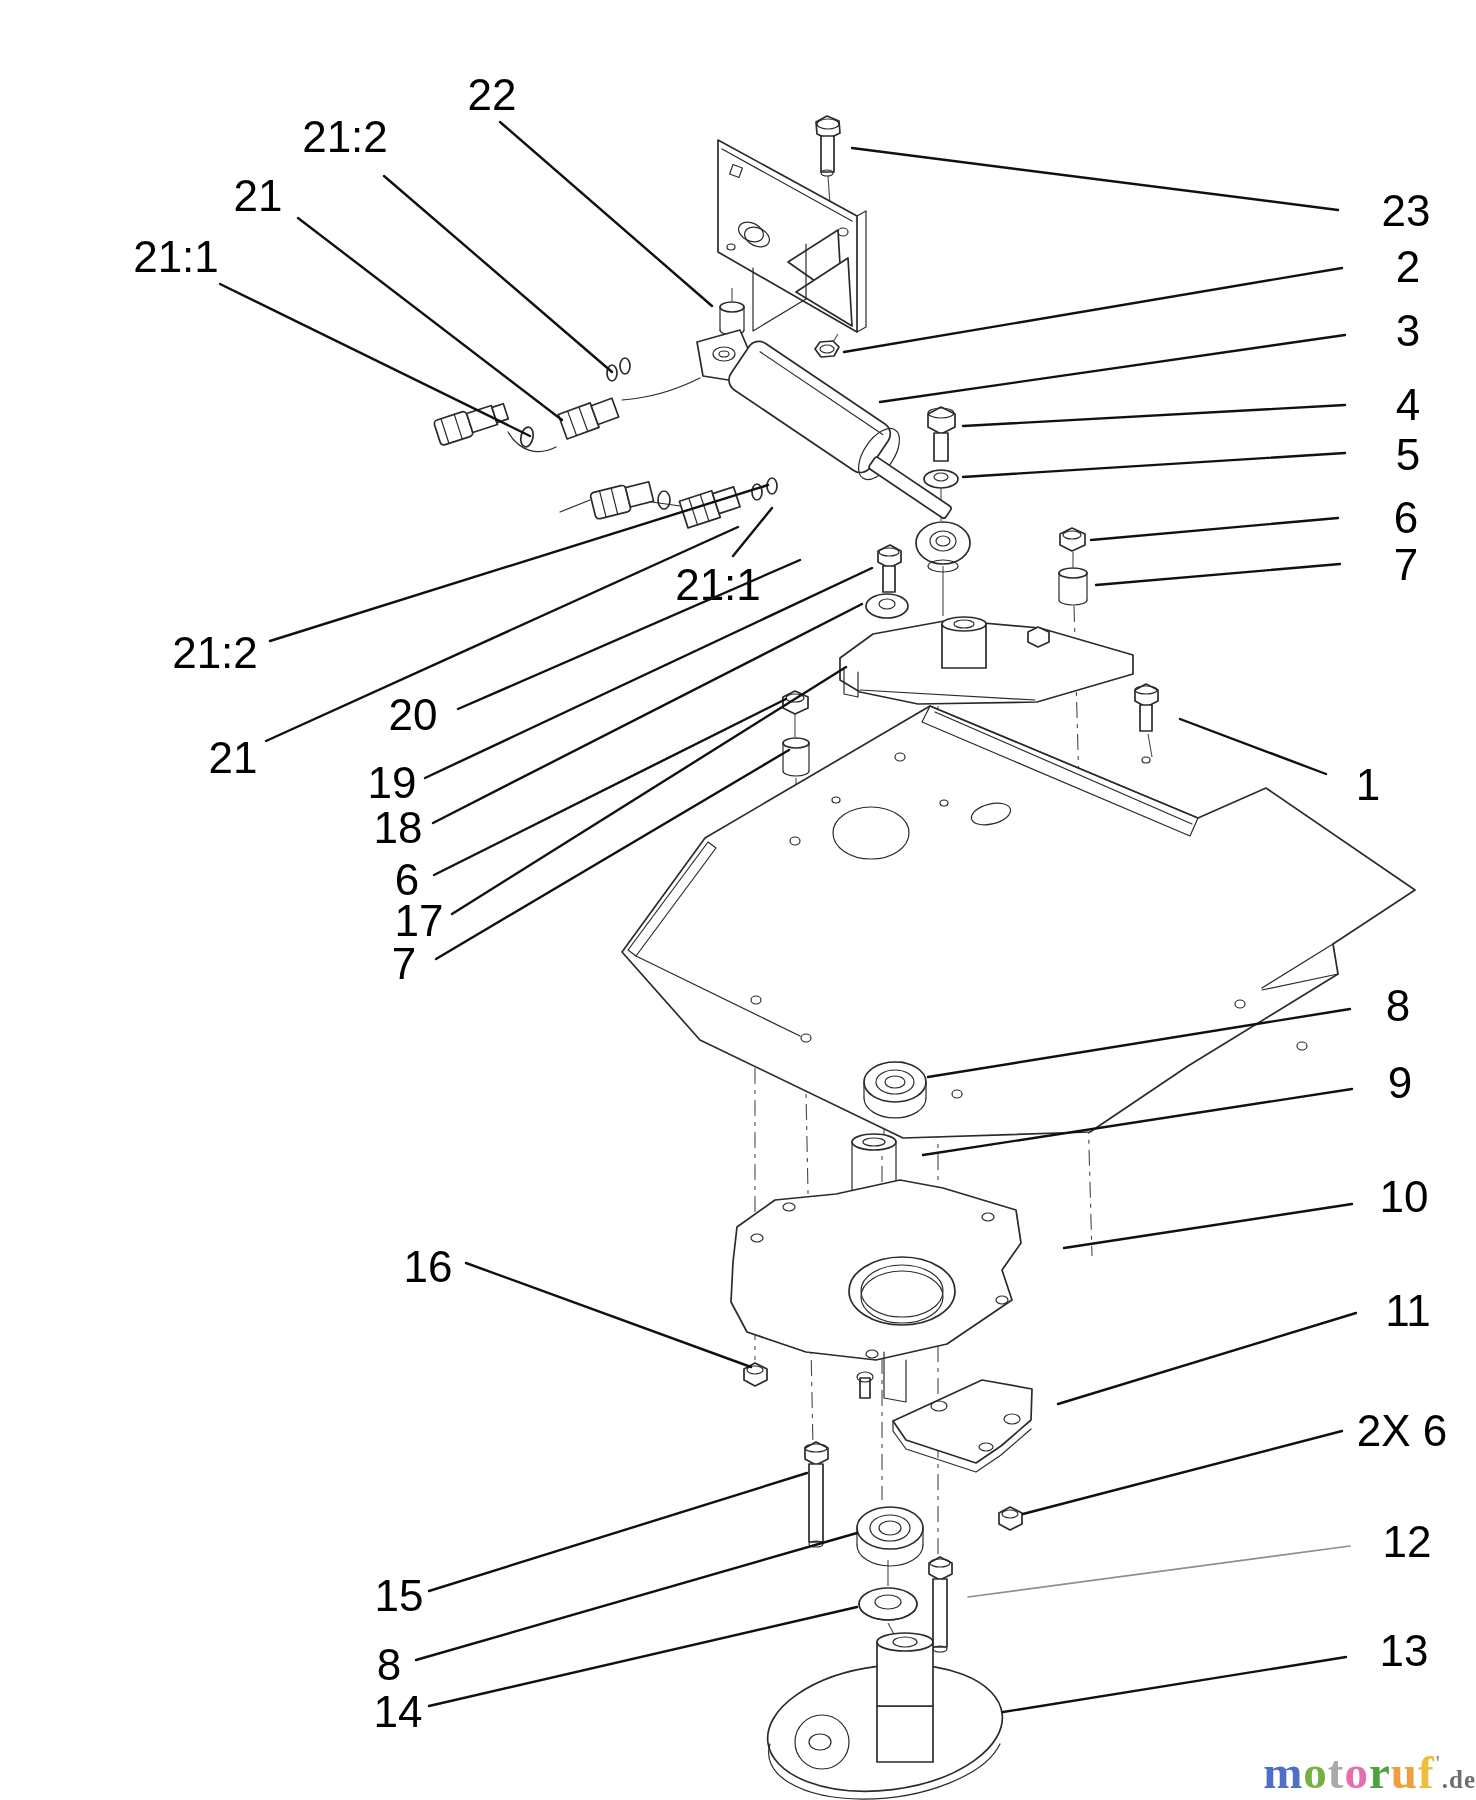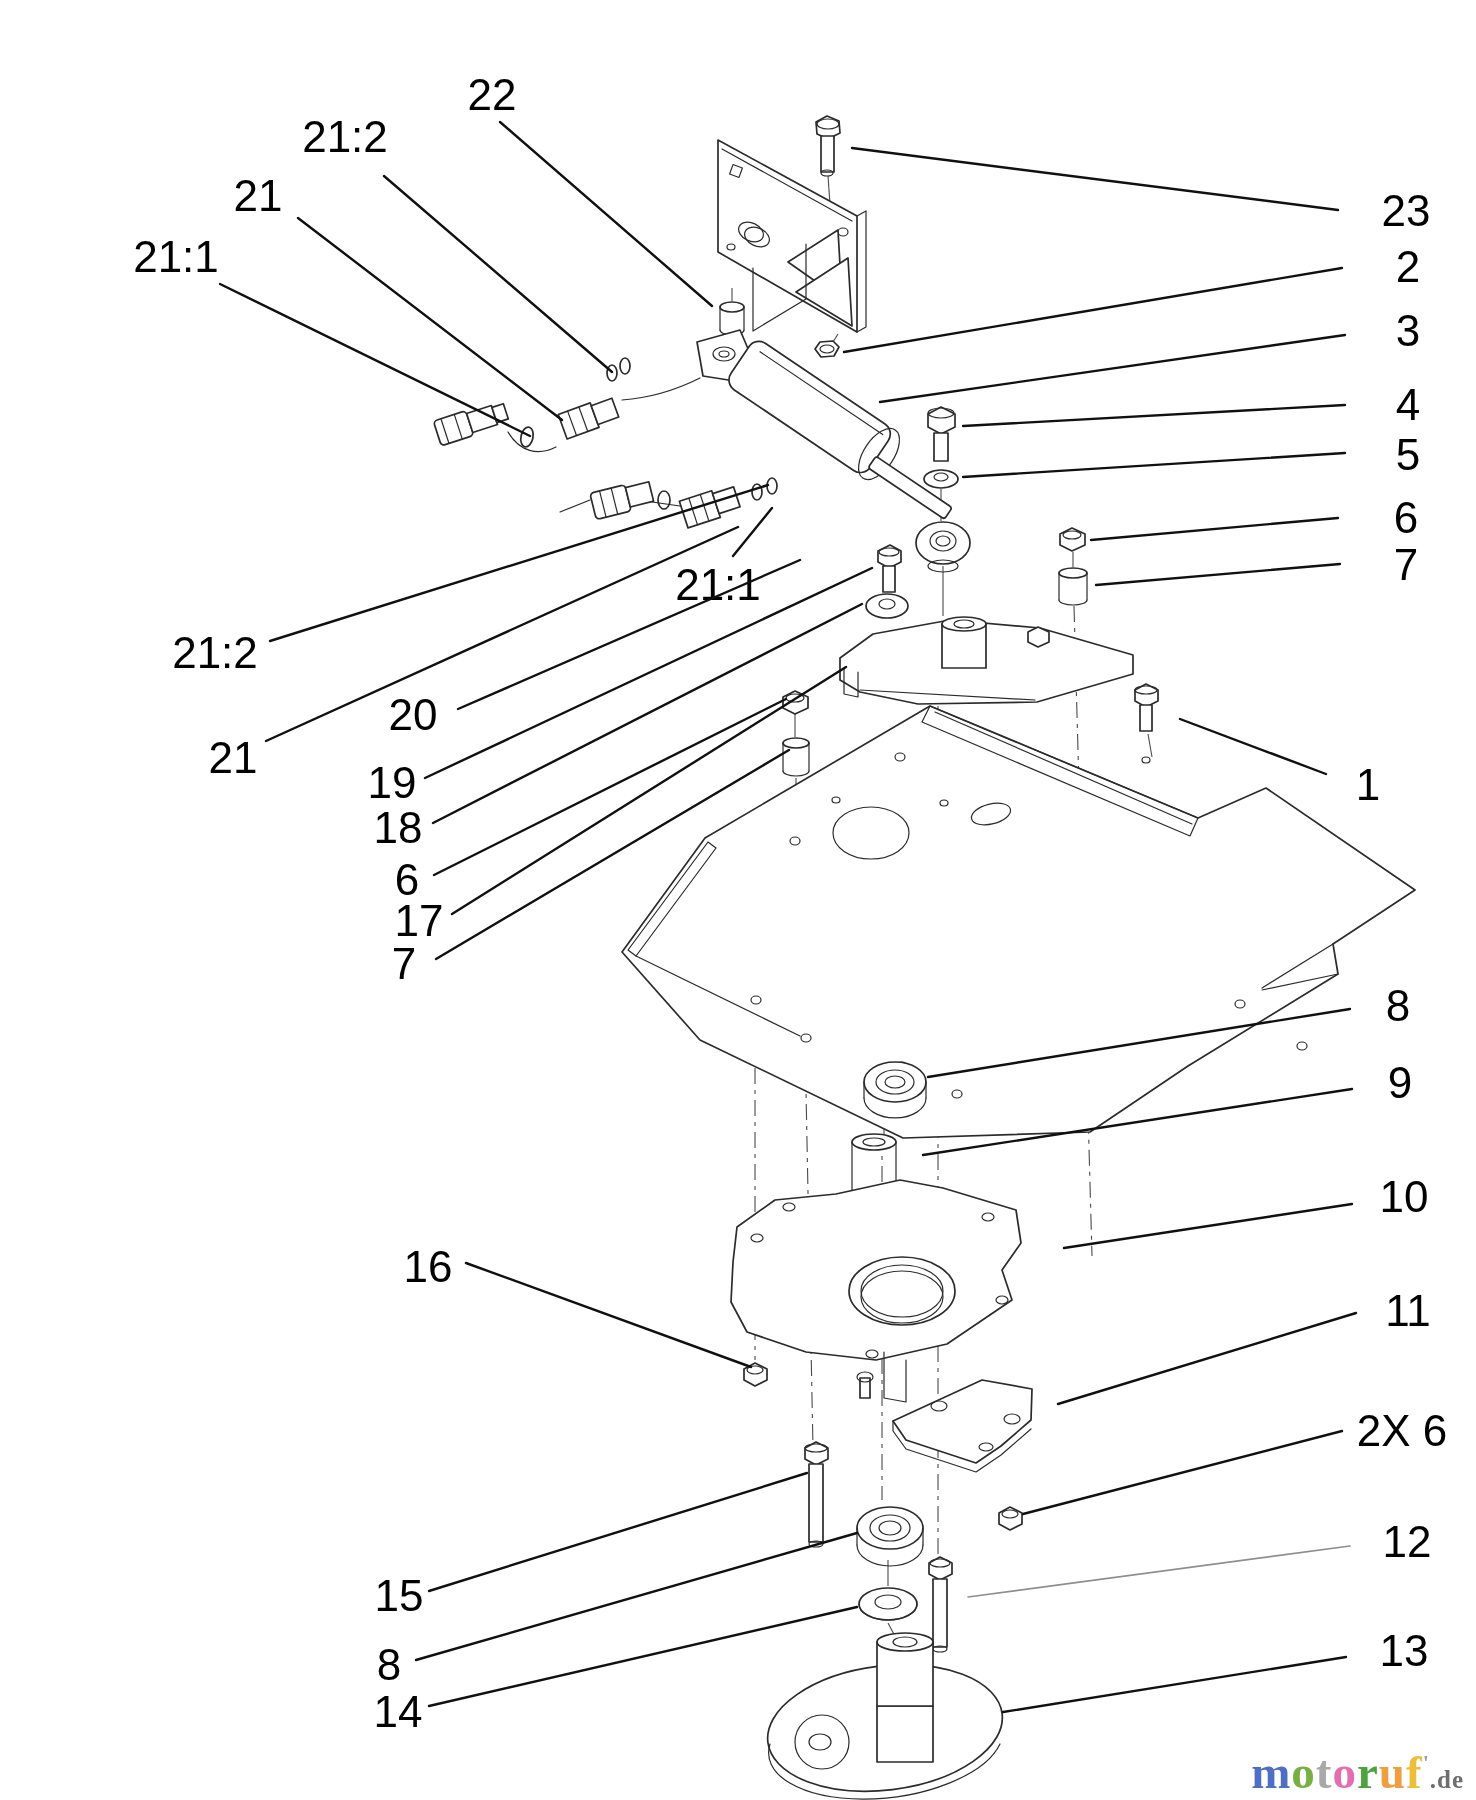--- a/index.html
+++ b/index.html
@@ -6,21 +6,21 @@
   .stage{position:relative;width:1476px;height:1800px;background:#ffffff;overflow:hidden;
          font-family:"Liberation Sans",sans-serif;text-align:center;}
   svg{position:absolute;left:0;top:0;}
   .part{fill:#ffffff;stroke:#2b2b2b;stroke-width:1.7;stroke-linejoin:round;stroke-linecap:round;}
   .part-thin{fill:none;stroke:#2b2b2b;stroke-width:1.2;stroke-linejoin:round;stroke-linecap:round;}
   .cl{fill:none;stroke:#4a4a4a;stroke-width:1.1;}
   .cl-dash{fill:none;stroke:#4a4a4a;stroke-width:1.1;stroke-dasharray:16 6 4 6;}
   .leader{stroke:#101010;stroke-width:2.4;stroke-linecap:round;}
   .leader.light{stroke:#8e8e8e;stroke-width:1.6;}
   .callout-label{font-family:"Liberation Sans",sans-serif;font-size:44px;fill:#000;}
-  .watermark{position:absolute;right:12px;bottom:4px;font-family:"Liberation Serif",serif;
+  .watermark{position:absolute;right:0;bottom:4px;font-family:"Liberation Serif",serif;
              font-size:47px;font-weight:bold;letter-spacing:1px;line-height:1;}
   .watermark .suffix{font-size:25px;font-weight:bold;}
   .watermark .tick{font-size:22px;vertical-align:18px;color:#9a9a9a;}
 </style>
 </head>
 <body>
 
 <div class="stage">
 <svg width="1476" height="1800" viewBox="0 0 1476 1800">
   <defs>

